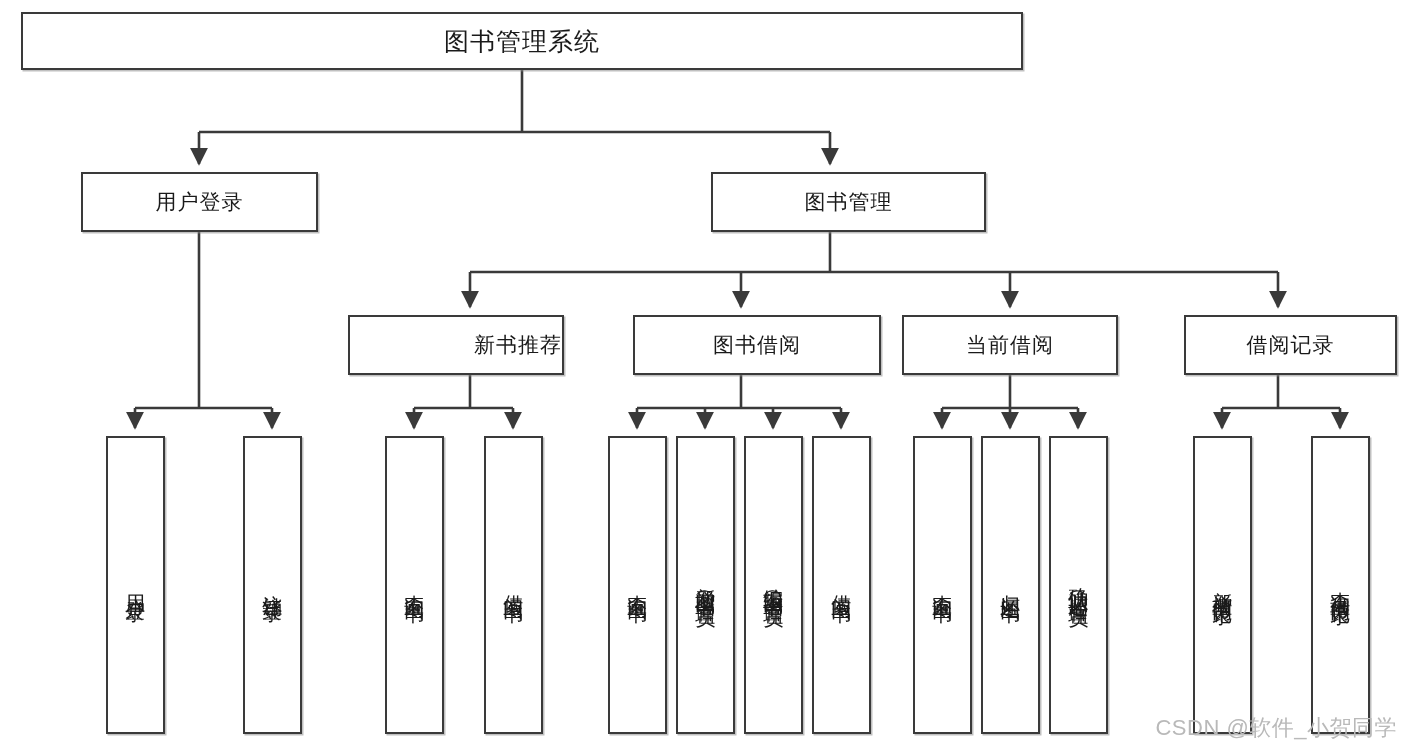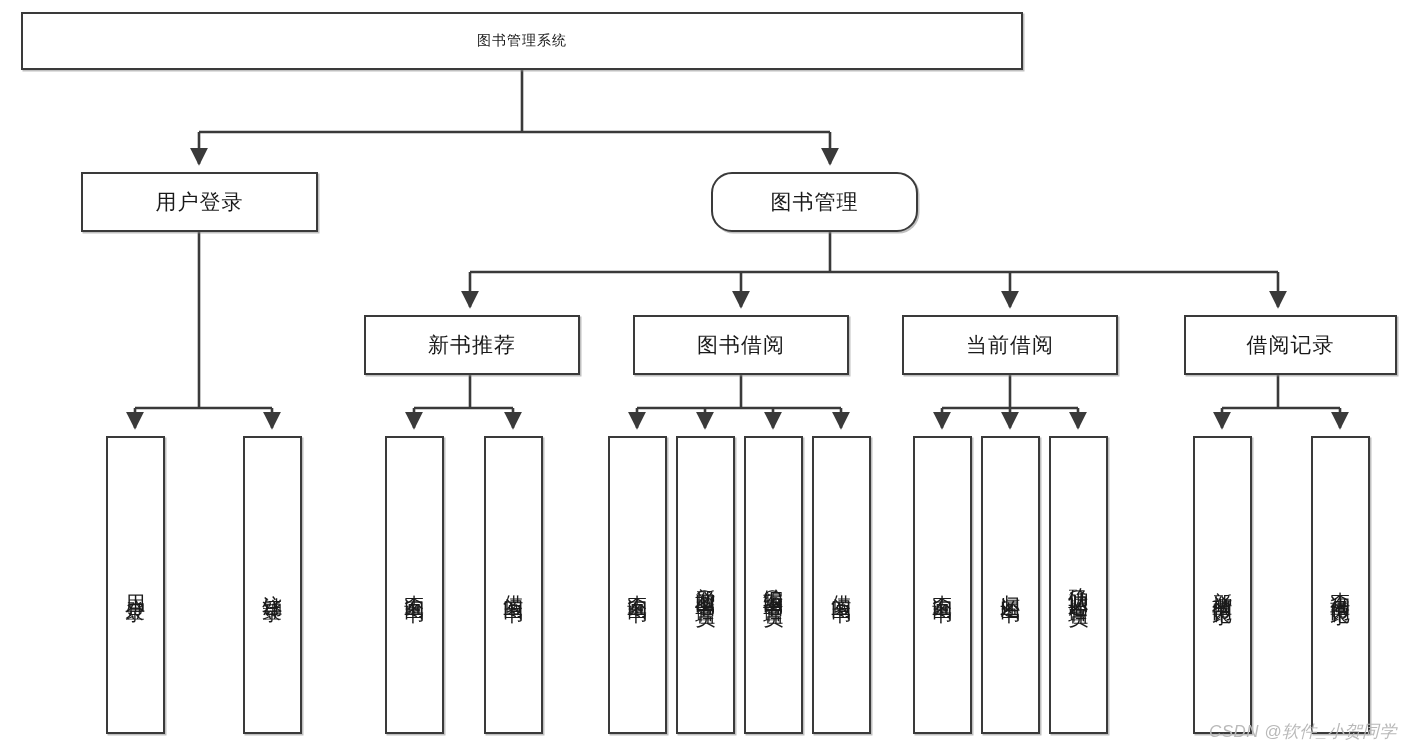--- a/index.html
+++ b/index.html
@@ -23,21 +23,21 @@
     justify-content:center;
     color:#1a1a1a;
   }
   .node .lbl{
     font-size:21px;
     letter-spacing:1px;
     line-height:1.12;
     white-space:nowrap;
     text-align:center;
   }
-  .node.root .lbl{font-size:14px;}
+  .node.root .lbl{font-size:25px;}
 
   .leaf{
     position:absolute;
     box-sizing:border-box;
     background:#ffffff;
     border:2.2px solid #3a3a3a;
     box-shadow:1.5px 1.5px 0 rgba(140,140,140,.55);
     display:flex;
     align-items:center;
     justify-content:center;
@@ -51,25 +51,24 @@
     letter-spacing:3px;
     color:#1a1a1a;
     white-space:nowrap;
     text-align:center;
   }
 
   #watermark{
     position:absolute;
     right:8px;
     bottom:4px;
-    font-size:17px;
+    font-size:22px;
     color:#b9b9b9;
     white-space:nowrap;
     letter-spacing:.5px;
-    font-style:italic;
   }
 </style>
 </head>
 <body>
 
 <div id="canvas">
 
   <svg id="wires" viewBox="0 0 1405 747" xmlns="http://www.w3.org/2000/svg">
     <defs>
       <marker id="arrow" viewBox="0 0 10 10" refX="9" refY="5" markerWidth="7" markerHeight="7" orient="auto-start-reverse">
@@ -120,28 +119,28 @@
     </g>
   </svg>
 
   <div class="node root" style="left:21px;top:12px;width:1002px;height:58px;">
     <span class="lbl">图书管理系统</span>
   </div>
 
   <div class="node" style="left:81px;top:172px;width:237px;height:60px;">
     <span class="lbl">用户登录</span>
   </div>
-  <div class="node" style="left:711px;top:172px;width:207px;height:60px;border-radius:21px;">
+  <div class="node" style="left:711px;top:172px;width:275px;height:60px;">
     <span class="lbl">图书管理</span>
   </div>
 
-  <div class="node" style="left:364px;top:315px;width:216px;height:60px;">
+  <div class="node" style="left:348px;top:315px;width:216px;height:60px;justify-content:flex-end;">
     <span class="lbl">新书推荐</span>
   </div>
-  <div class="node" style="left:633px;top:315px;width:216px;height:60px;">
+  <div class="node" style="left:633px;top:315px;width:248px;height:60px;">
     <span class="lbl">图书借阅</span>
   </div>
   <div class="node" style="left:902px;top:315px;width:216px;height:60px;align-items:center;">
     <span class="lbl">当前借阅</span>
   </div>
   <div class="node" style="left:1172px;top:315px;width:213px;height:60px;margin-left:12px;">
     <span class="lbl">借阅记录</span>
   </div>
 
   <div class="leaf" style="left:106px;top:436px;width:59px;height:298px;">

